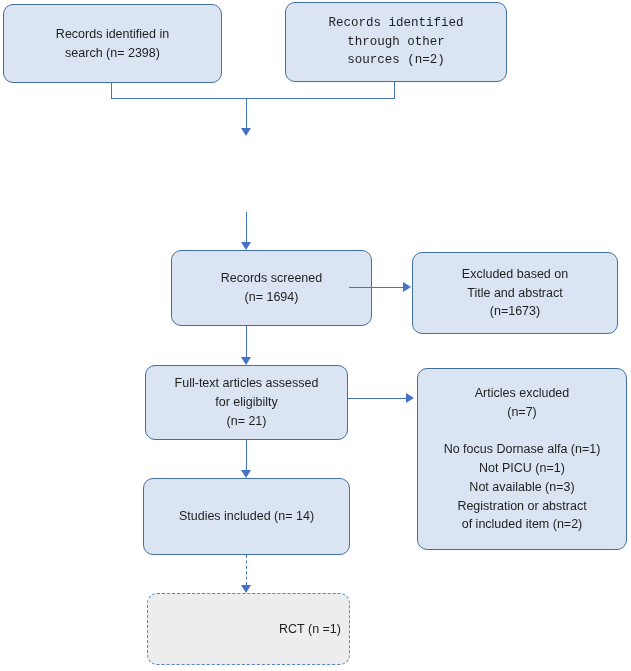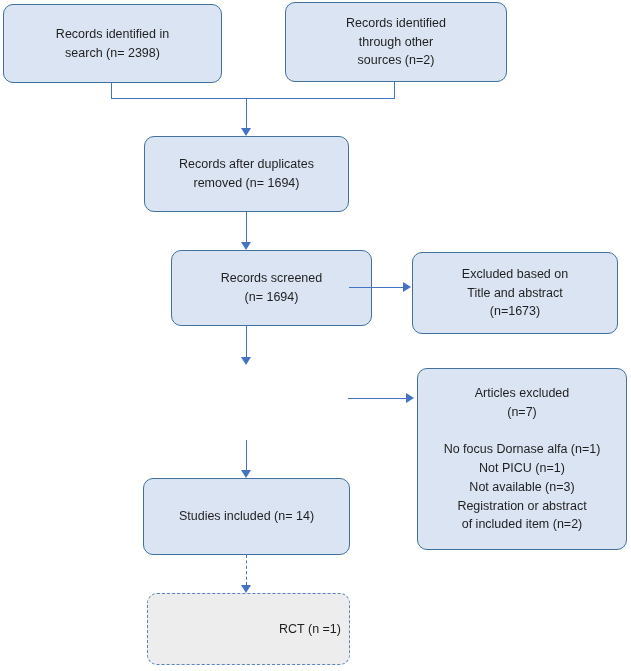--- a/index.html
+++ b/index.html
@@ -70,36 +70,32 @@
 </head>
 <body>
 
 <div class="canvas">
 
   <div class="node" style="left:3px; top:4px; width:219px; height:79px;">
     <span class="label">Records identified in
 search (n= 2398)</span>
   </div>
 
-  <div class="node" style="left:285px; top:2px; width:222px; height:80px;">
+  <div class="node" style="left:285px; top:2px; width:222px; height:80px;font-family:Liberation Mono, monospace;">
     <span class="label">Records identified
 through other
 sources (n=2)</span>
   </div>
 
   <div class="vline" style="left:111px; top:83px; height:15px;"></div>
   <div class="vline" style="left:394px; top:82px; height:16px;"></div>
   <div class="hline" style="left:111px; top:98px; width:284px;"></div>
   <div class="vline" style="left:246px; top:98px; height:30px;"></div>
   <div class="head-down" style="left:241px; top:128px;"></div>
 
-  <div class="node" style="left:144px; top:136px; width:205px; height:76px;">
-    <span class="label">Records after duplicates
-removed (n= 1694)</span>
-  </div>
 
   <div class="vline" style="left:246px; top:212px; height:30px;"></div>
   <div class="head-down" style="left:241px; top:242px;"></div>
 
   <div class="node" style="left:147px; top:250px; width:201px; height:76px;margin-left:24px;">
     <span class="label">Records screened
 (n= 1694)</span>
   </div>
 
   <div class="hline" style="left:349px; top:287px; width:54px;"></div>
@@ -107,20 +103,25 @@
 
   <div class="node" style="left:412px; top:252px; width:206px; height:82px;">
     <span class="label">Excluded based on
 Title and abstract
 (n=1673)</span>
   </div>
 
   <div class="vline" style="left:246px; top:326px; height:31px;"></div>
   <div class="head-down" style="left:241px; top:357px;"></div>
 
+  <div class="node" style="left:145px; top:365px; width:203px; height:75px;">
+    <span class="label">Full-text articles assessed
+for eligibilty
+(n= 21)</span>
+  </div>
 
   <div class="hline" style="left:348px; top:398px; width:58px;"></div>
   <div class="head-right" style="left:406px; top:393px;"></div>
 
   <div class="node" style="left:417px; top:368px; width:210px; height:182px;">
     <span class="label">Articles excluded
 (n=7)
 
 No focus Dornase alfa (n=1)
 Not PICU (n=1)

